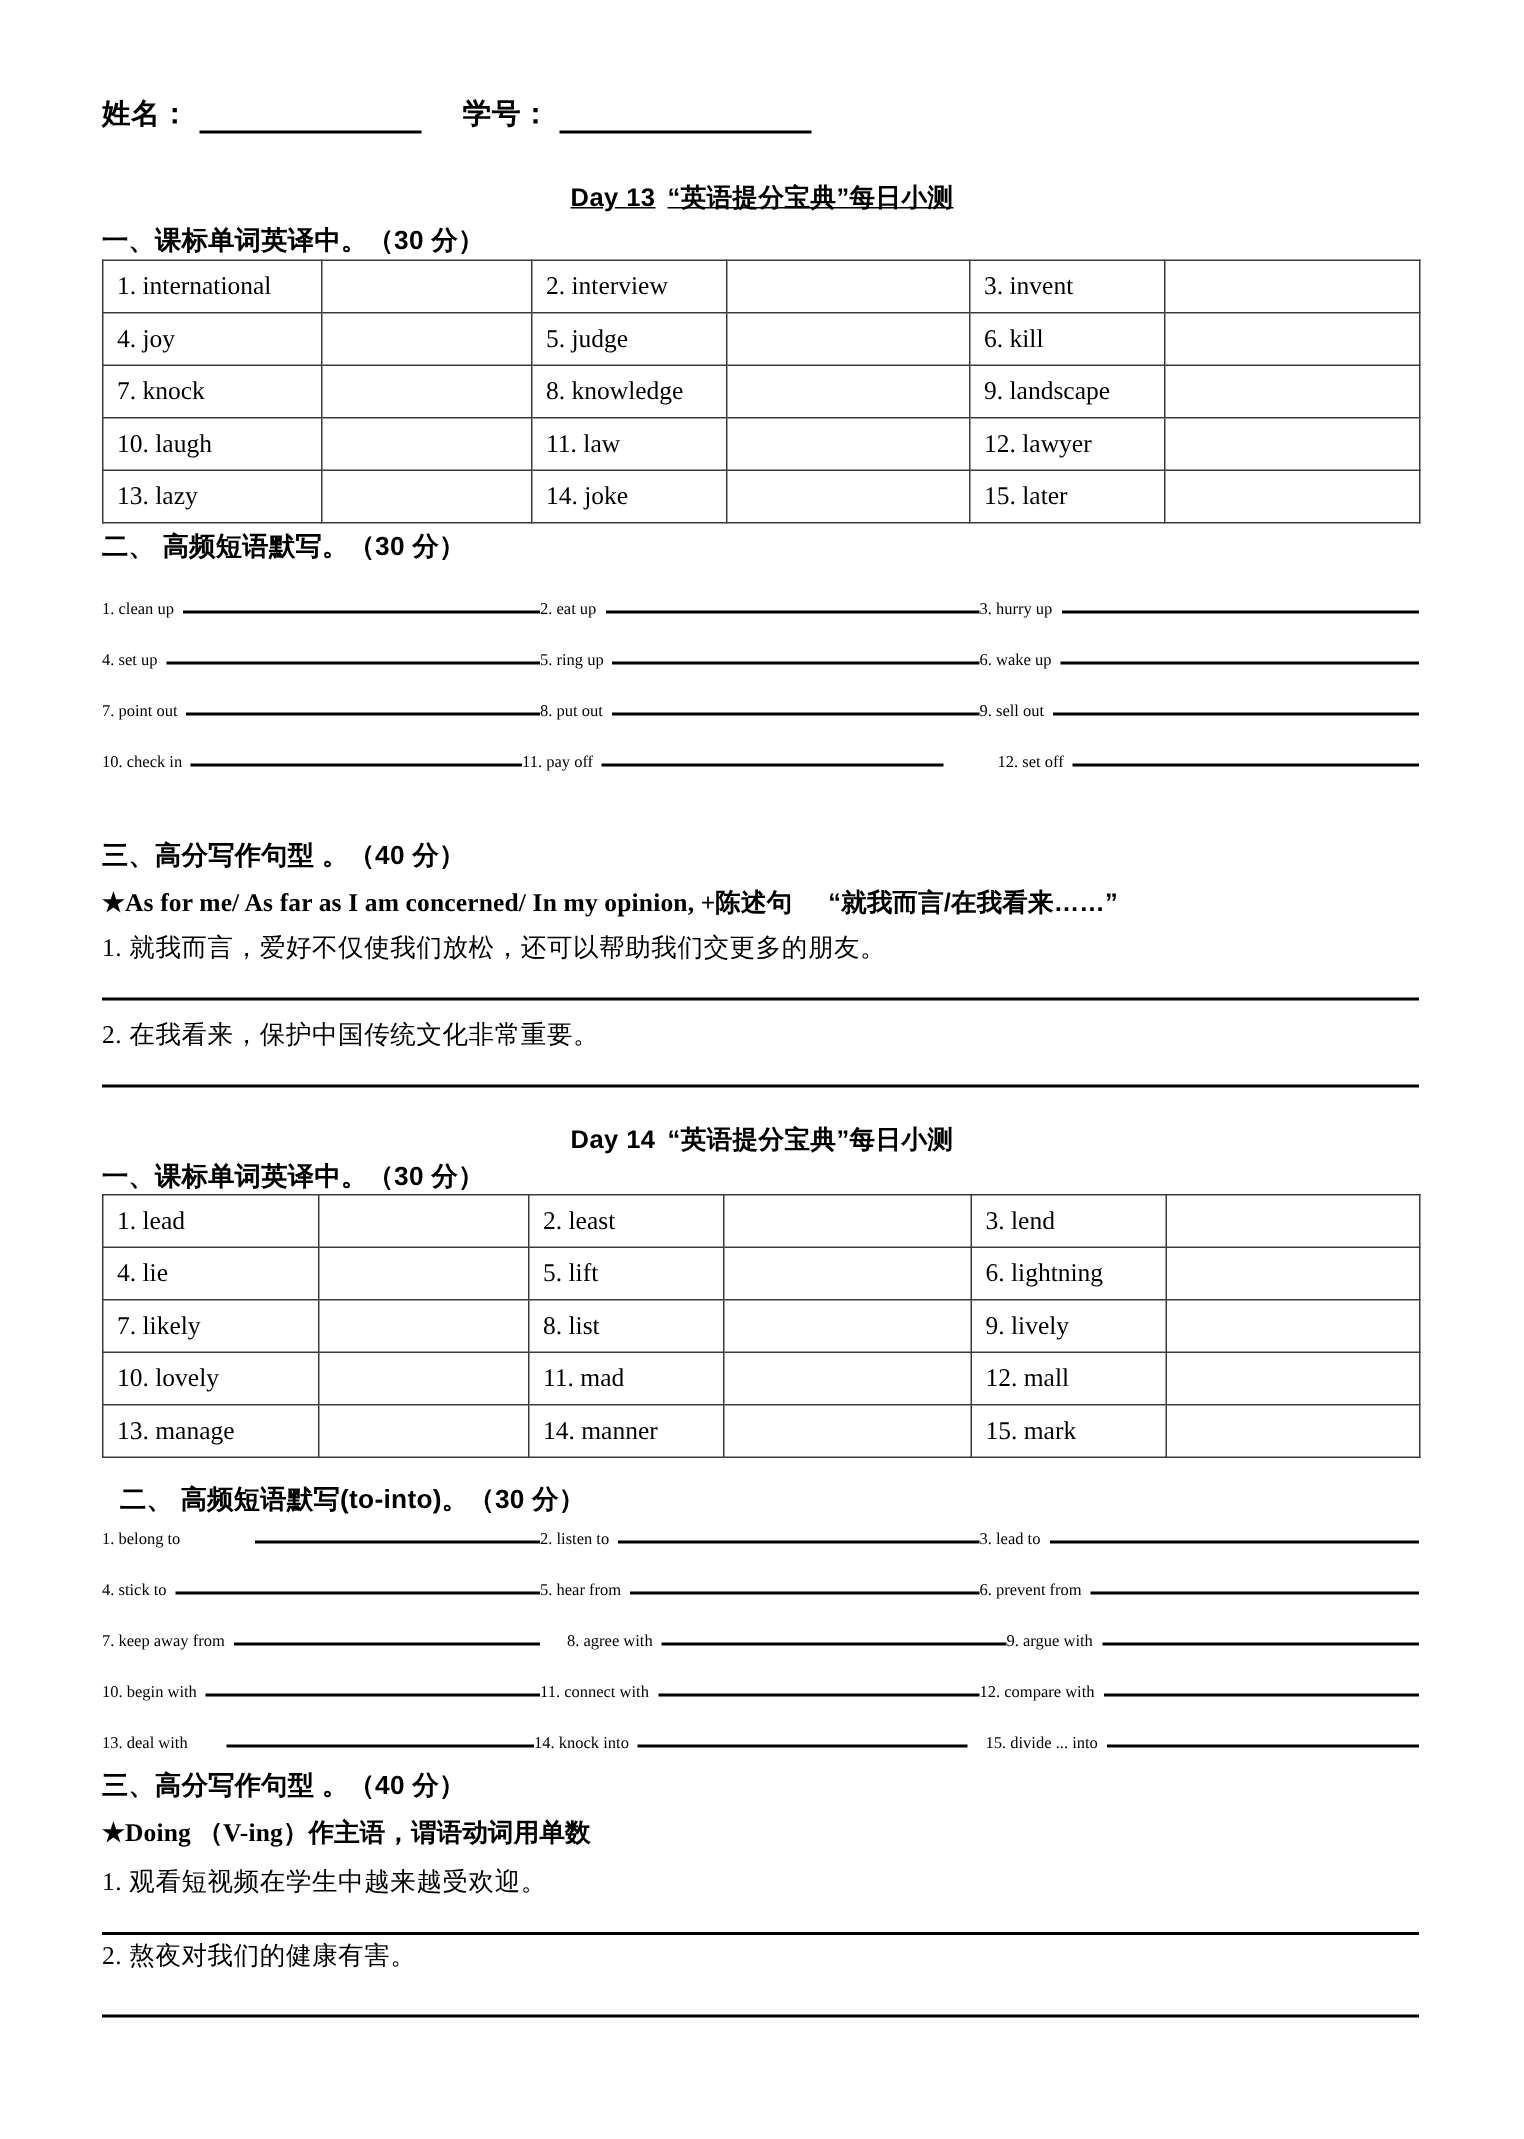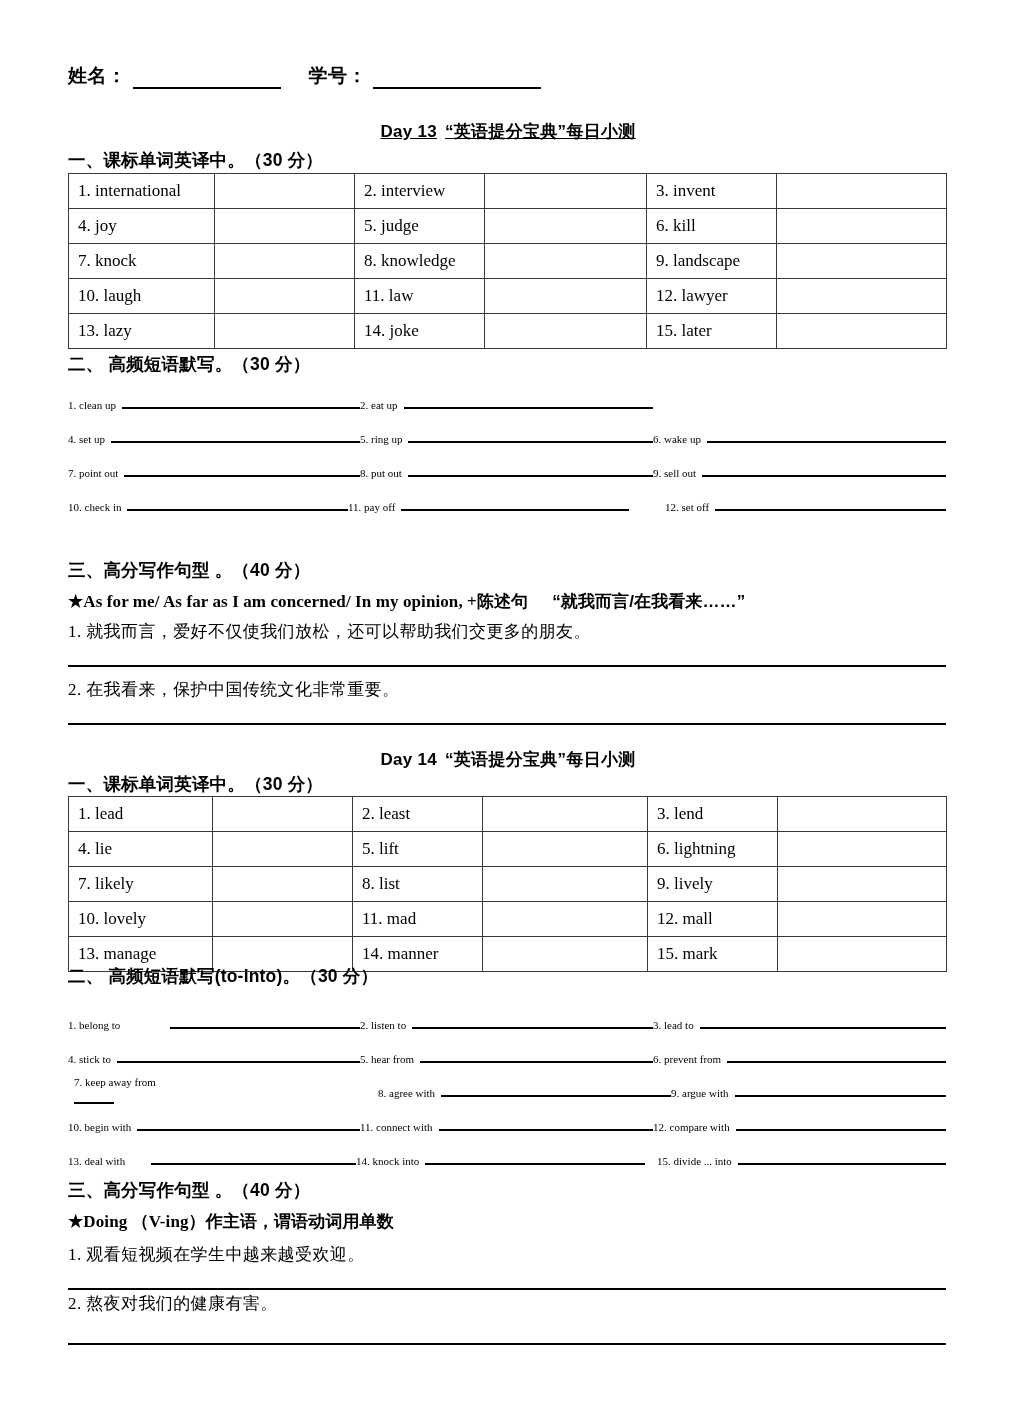--- a/index.html
+++ b/index.html
@@ -219,20 +219,24 @@
   <div class="phrase-grid" style="top:385px;">
     <div class="prow">
       <div class="pcell" style="width:292px;">
         <span class="ptext">1. clean up</span>
         <span class="pline"></span>
       </div>
       <div class="pcell" style="width:293px;">
         <span class="ptext">2. eat up</span>
         <span class="pline"></span>
       </div>
+      <div class="pcell" style="width:293px;">
+        <span class="ptext">3. hurry up</span>
+        <span class="pline"></span>
+      </div>
     </div>
     <div class="prow">
       <div class="pcell" style="width:292px;">
         <span class="ptext">4. set up</span>
         <span class="pline"></span>
       </div>
       <div class="pcell" style="width:293px;">
         <span class="ptext">5. ring up</span>
         <span class="pline"></span>
       </div>
@@ -335,21 +339,21 @@
         <td>13. manage</td>
         <td class="ans"></td>
         <td>14. manner</td>
         <td class="ans"></td>
         <td>15. mark</td>
         <td class="ans"></td>
       </tr>
     </tbody>
   </table>
 
-  <div class="sec-head" style="top:964px;">二、 高频短语默写(to-into)。（30 分）</div>
+  <div class="sec-head" style="top:987px;margin-left:12px;">二、 高频短语默写(to-into)。（30 分）</div>
 
   <div class="phrase-grid" style="top:1005px;">
     <div class="prow">
       <div class="pcell" style="width:292px;gap:44px;">
         <span class="ptext">1. belong to</span>
         <span class="pline"></span>
       </div>
       <div class="pcell" style="width:293px;">
         <span class="ptext">2. listen to</span>
         <span class="pline"></span>
@@ -367,21 +371,21 @@
       <div class="pcell" style="width:293px;">
         <span class="ptext">5. hear from</span>
         <span class="pline"></span>
       </div>
       <div class="pcell" style="width:293px;">
         <span class="ptext">6. prevent from</span>
         <span class="pline"></span>
       </div>
     </div>
     <div class="prow">
-      <div class="pcell" style="width:292px;flex-direction:column;">
+      <div class="pcell" style="width:292px;">
         <span class="ptext">7. keep away from</span>
         <span class="pline"></span>
       </div>
       <div class="pcell" style="width:293px; padding-left:18px;">
         <span class="ptext">8. agree with</span>
         <span class="pline"></span>
       </div>
       <div class="pcell" style="width:275px;">
         <span class="ptext">9. argue with</span>
         <span class="pline"></span>

